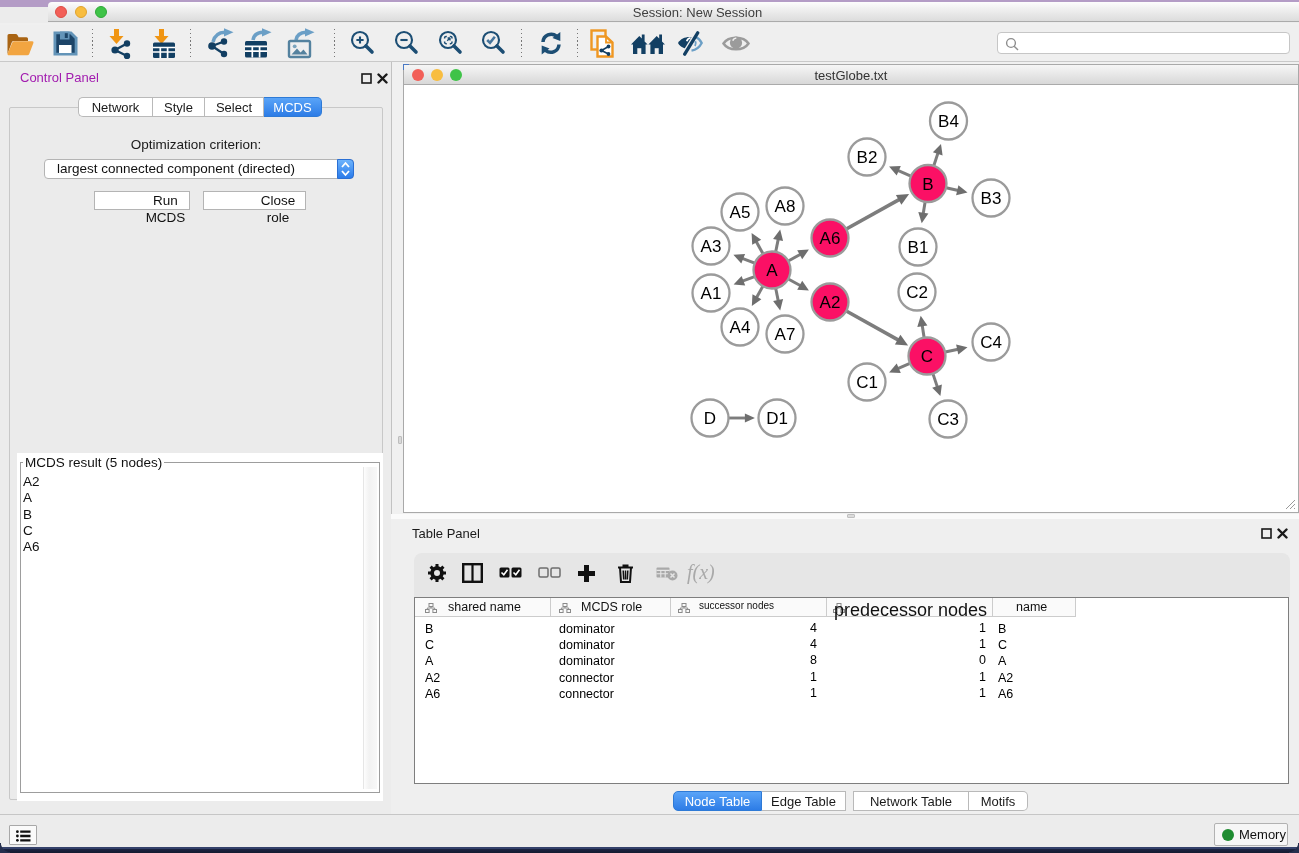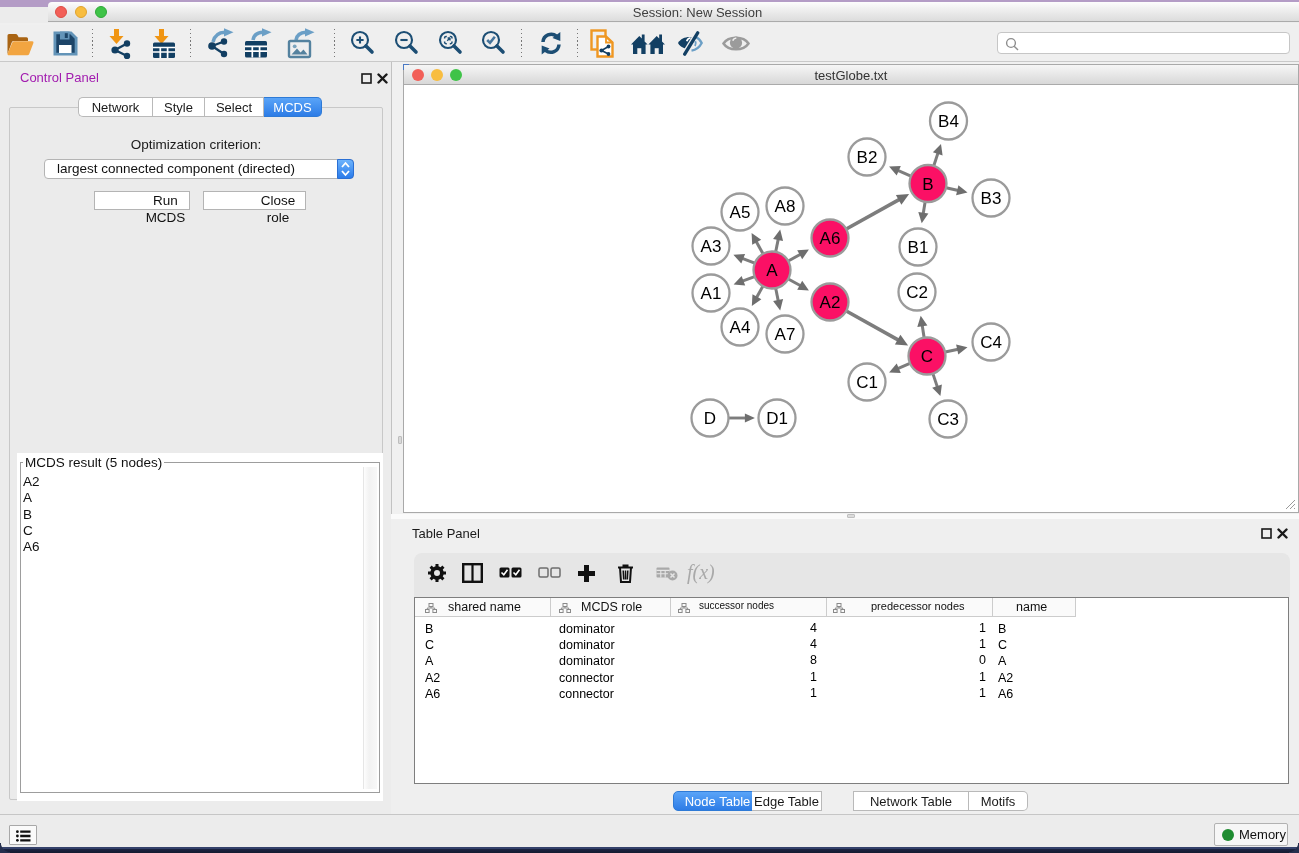--- a/index.html
+++ b/index.html
@@ -428,21 +428,21 @@
       <path d="M6 3.5 V5 M2.3 6.5 V5 H9.7 V6.5" fill="none" stroke="#8a8a8a"></path>
     </svg>
     <div style="position:absolute;left:284px;top:2px;font-size:10px;color:#111;">successor nodes</div>
     <div class="thead" style="left:412px;width:166px;"></div>
     <svg style="position:absolute;left:418px;top:5px" width="12" height="10" viewBox="0 0 12 10">
       <rect x="4" y="0.5" width="4" height="3" fill="none" stroke="#8a8a8a"></rect>
       <rect x="0.5" y="6.5" width="3.6" height="3" fill="none" stroke="#8a8a8a"></rect>
       <rect x="7.9" y="6.5" width="3.6" height="3" fill="none" stroke="#8a8a8a"></rect>
       <path d="M6 3.5 V5 M2.3 6.5 V5 H9.7 V6.5" fill="none" stroke="#8a8a8a"></path>
     </svg>
-    <div style="position:absolute;left:456px;top:2px;font-size:11px;color:#111;">predecessor nodes</div>
+    <div style="position:absolute;left:419px;top:2px;font-size:18px;color:#111;">predecessor nodes</div>
     <div class="thead" style="left:578px;width:83px;"></div>
     <div style="position:absolute;left:601px;top:2px;font-size:12.5px;color:#111;">name</div>
     <div class="trow" style="left:10px;top:23.0px;">B</div>
     <div class="trow" style="left:144px;top:23.0px;">dominator</div>
     <div class="trow" style="left:300px;top:22.0px;width:102px;text-align:right;">4</div>
     <div class="trow" style="left:470px;top:22.0px;width:101px;text-align:right;">1</div>
     <div class="trow" style="left:583px;top:23.0px;">B</div>
     <div class="trow" style="left:10px;top:39.2px;">C</div>
     <div class="trow" style="left:144px;top:39.2px;">dominator</div>
     <div class="trow" style="left:300px;top:38.2px;width:102px;text-align:right;">4</div>
@@ -459,21 +459,21 @@
     <div class="trow" style="left:470px;top:70.6px;width:101px;text-align:right;">1</div>
     <div class="trow" style="left:583px;top:71.6px;">A2</div>
     <div class="trow" style="left:10px;top:87.8px;">A6</div>
     <div class="trow" style="left:144px;top:87.8px;">connector</div>
     <div class="trow" style="left:300px;top:86.8px;width:102px;text-align:right;">1</div>
     <div class="trow" style="left:470px;top:86.8px;width:101px;text-align:right;">1</div>
     <div class="trow" style="left:583px;top:87.8px;">A6</div>  
     </div>
 
   <div class="btab" style="left:282px; width:89px; border-radius:5px 0 0 5px; background:linear-gradient(#5aa4f8,#2d7ce6); color:#fff; border-color:#2e7ad6;">Node Table</div>
-  <div class="btab" style="left:361px; width:70px; border-left:0;">Edge Table</div>
+  <div class="btab" style="left:371px; width:84px; border-left:0;">Edge Table</div>
   <div class="btab" style="left:462px; width:116px;">Network Table</div>
   <div class="btab" style="left:578px; width:59px; border-left:0; border-radius:0 5px 5px 0;">Motifs</div>
 </div>
 
 <div class="abs" id="statusbar">
   <div id="listbtn">
     <svg style="position:absolute;left:6px;top:4px" width="15" height="12" viewBox="0 0 15 12">
       <circle cx="1.4" cy="1.7" r="1.4" fill="#111"></circle>
       <circle cx="1.4" cy="6" r="1.4" fill="#111"></circle>
       <circle cx="1.4" cy="10.3" r="1.4" fill="#111"></circle>

